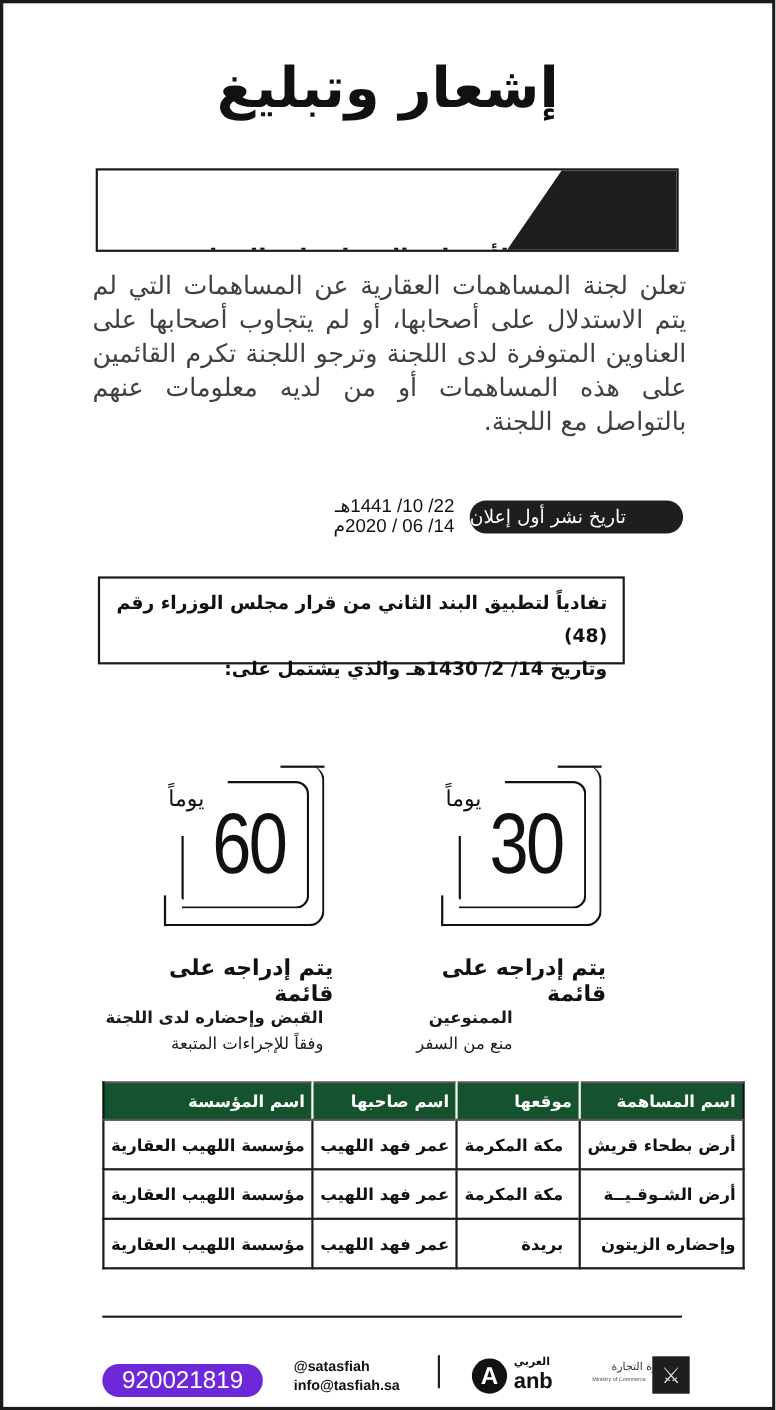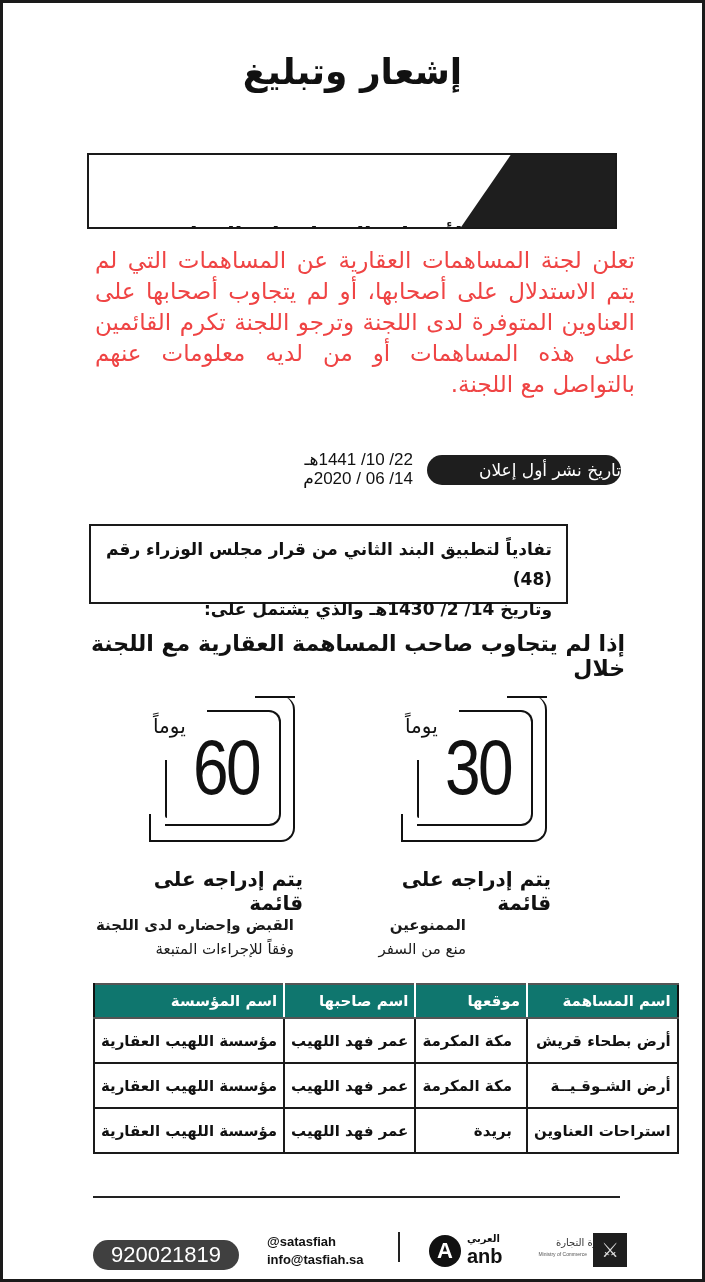--- a/index.html
+++ b/index.html
@@ -12,21 +12,21 @@
     }
     .page {
       position: absolute; left: 0; top: 0;
       width: 705px; height: 1282px;
       border: 3px solid #1a1a1a;
       background: #fff;
     }
     .main-title {
       position: absolute; left: 0; right: 0; top: 48px;
       text-align: center;
-      font-size: 36px; font-weight: bold;
+      font-size: 51px; font-weight: bold;
       direction: rtl;
       letter-spacing: -1px;
     }
     .subtitle-box {
       position: absolute; left: 84px; top: 150px;
       width: 530px; height: 76px;
       border: 2px solid #1a1a1a;
       overflow: hidden;
     }
     .subtitle-box .dark-slab {
@@ -35,34 +35,34 @@
       background: #1e1e1e;
       clip-path: polygon(55px 0, 100% 0, 100% 100%, 0 100%);
     }
     .subtitle-text {
       position: absolute; left: 14px; top: 20px;
       width: 360px;
       font-size: 22px; font-weight: bold;
       direction: rtl; text-align: right; margin-top: 48px;
     }
     .intro {
-      position: absolute; left: 92px; top: 242px;
+      position: absolute; left: 81px; top: 242px;
       width: 540px;
       font-size: 23px; line-height: 31px;
       direction: rtl; text-align: justify;
       text-align-last: right;
-      color: #ef4444;
+      color: #404040;
     }
     .pub-pill {
       position: absolute; left: 424px; top: 452px;
       width: 194px; height: 30px;
       background: #1e1e1e; color: #fff;
       border-radius: 15px;
       font-size: 17px; line-height: 30px;
-      text-align: right; direction: rtl;
+      text-align: left; direction: rtl;
     }
     .pub-dates {
       position: absolute; left: 258px; top: 447px;
       width: 152px;
       font-family: "Liberation Sans", sans-serif;
       font-size: 17px; line-height: 19px;
       direction: rtl; text-align: right;
     }
     .decree-box {
       position: absolute; left: 86px; top: 521px;
@@ -142,38 +142,38 @@
       direction: rtl;
       font-size: 15px;
     }
     table.contrib th, table.contrib td {
       border: 2px solid #1a1a1a;
       text-align: right;
       padding: 0 6px;
       white-space: nowrap;
     }
     table.contrib th {
-      background: #0f766e; color: #fff;
+      background: #14532d; color: #fff;
       height: 34px; font-weight: bold;
       border-color: #555 #fff;
       border-left: 2px solid #fff;
       border-right: 2px solid #fff;
     }
     table.contrib th:first-child { border-right-color: #111; }
     table.contrib th:last-child { border-left-color: #111; }
     table.contrib td { height: 45px; font-weight: bold; }
     table.contrib td.loc { text-align: right; padding-right: 14px; }
     .footer-rule {
       position: absolute; left: 90px; top: 1193px;
       width: 527px; height: 2px; background: #222;
     }
     .phone-pill {
       position: absolute; left: 90px; top: 1237px;
       width: 146px; height: 30px;
-      background: #404040; color: #fff;
+      background: #6d28d9; color: #fff;
       border-radius: 15px;
       font-family: "Liberation Sans", sans-serif;
       font-size: 22px; line-height: 30px; text-align: center;
     }
     .contact {
       position: absolute; left: 264px; top: 1230px;
       font-family: "Liberation Sans", sans-serif;
       font-size: 13px; font-weight: bold; line-height: 18px;
       direction: ltr; text-align: left;
     }
@@ -241,21 +241,20 @@
   <div class="pub-dates">
     <div>22/ 10/ 1441هـ</div>
     <div>14/ 06 / 2020م</div>
   </div>
 
   <div class="decree-box">
     <div>تفادياً لتطبيق البند الثاني من قرار مجلس الوزراء رقم (48)</div>
     <div>وتاريخ 14/ 2/ 1430هـ والذي يشتمل على:</div>
   </div>
 
-  <div class="condition-heading">إذا لم يتجاوب صاحب المساهمة العقارية مع اللجنة خلال</div>
 
   <div class="day-badge" style="left:398px; top:693px;">
     <div class="outer"></div>
     <div class="outer-left"></div>
     <div class="inner"></div>
     <div class="inner-mask"></div>
     <div class="inner-left"></div>
     <div class="num">30</div>
     <div class="unit">يوماً</div>
   </div>
@@ -298,21 +297,21 @@
         <td>عمر فهد اللهيب</td>
         <td>مؤسسة اللهيب العقارية</td>
       </tr>
       <tr>
         <td>أرض الشـوقـيــة</td>
         <td class="loc">مكة المكرمة</td>
         <td>عمر فهد اللهيب</td>
         <td>مؤسسة اللهيب العقارية</td>
       </tr>
       <tr>
-        <td>استراحات العناوين</td>
+        <td>وإحضاره الزيتون</td>
         <td class="loc">بريدة</td>
         <td>عمر فهد اللهيب</td>
         <td>مؤسسة اللهيب العقارية</td>
       </tr>
     </tbody>
   </table>
 
   <div class="footer-rule"></div>
 
   <div class="phone-pill">920021819</div>

